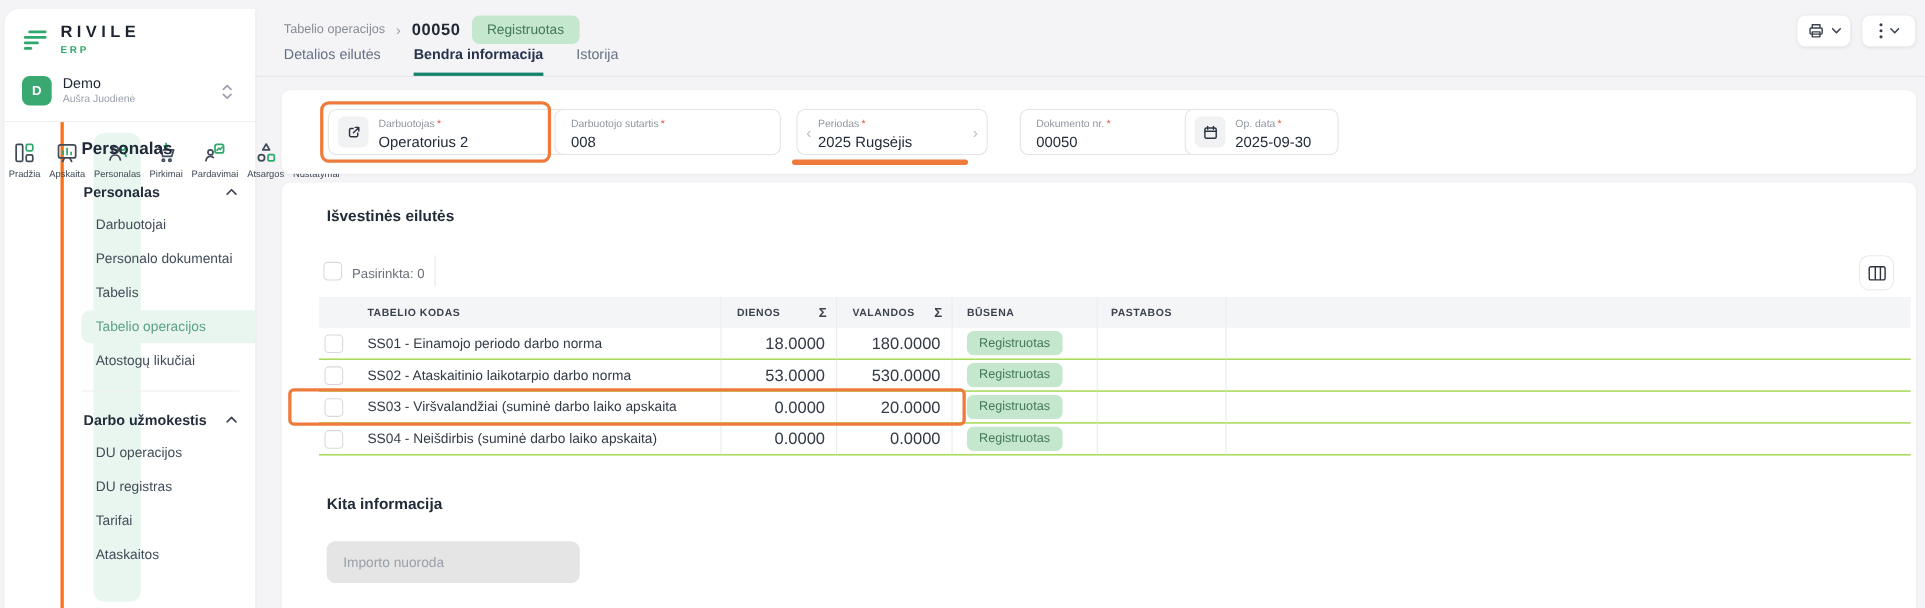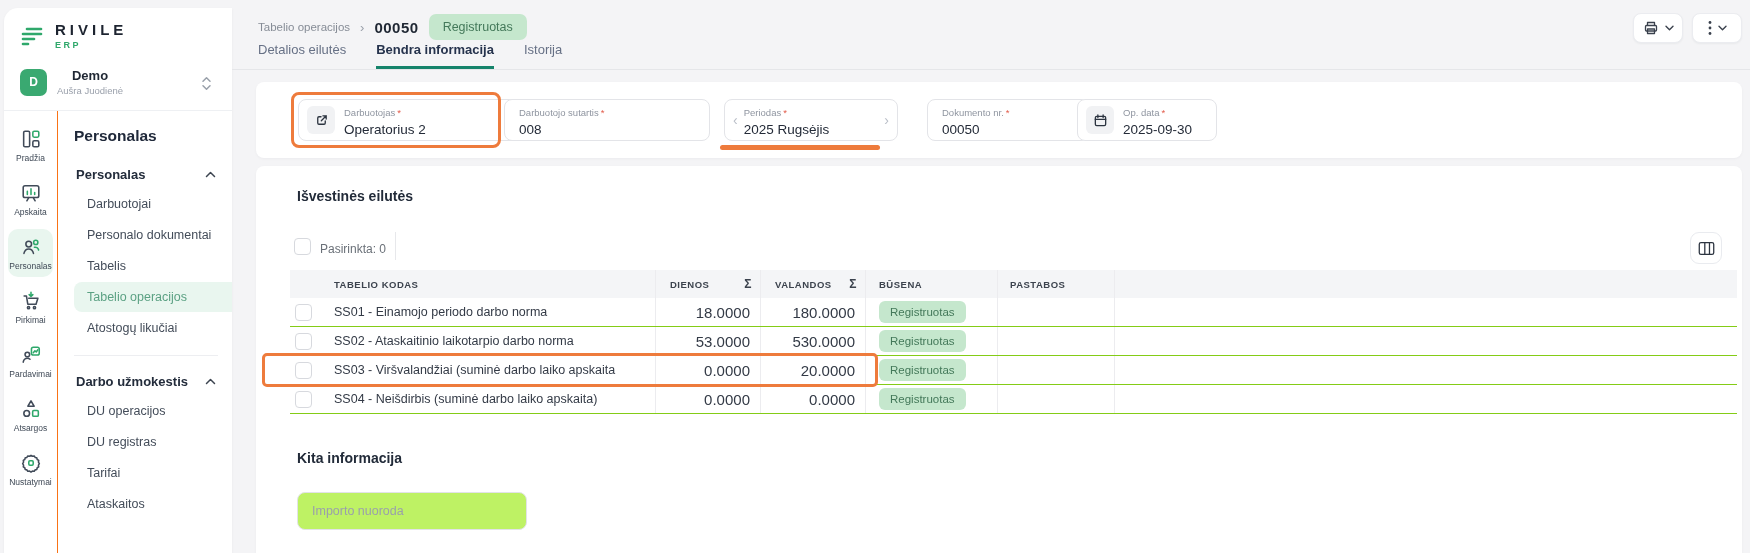--- a/index.html
+++ b/index.html
@@ -19,26 +19,26 @@
     box-shadow:0 1px 3px rgba(25,30,45,.05);
     display:flex; flex-direction:column;
   }
   .sb-head { padding:12px 14px 0 14px; border-bottom:1px solid #eef0f3; }
   .logo-row { display:flex; align-items:center; gap:9px; padding:2px 2px 10px 2px; }
   .brand-name { font-size:15px; font-weight:bold; letter-spacing:4px; color:#1d2430; line-height:1; }
   .brand-sub { font-size:9px; font-weight:bold; letter-spacing:2.5px; color:#2fa86b; margin-top:3px; }
   .profile-row { display:flex; align-items:center; gap:10px; padding:8px 4px 14px 2px; cursor:pointer; position:relative; }
   .avatar { width:27px; height:27px; border-radius:7px; background:#3aa971; color:#fff;
             font-size:12px; font-weight:bold; display:flex; align-items:center; justify-content:center; }
-  .profile-company { font-size:13px; font-weight:bold; color:#1f2733;text-align:center; }
+  .profile-company { font-size:13px; font-weight:normal; color:#1f2733; }
   .profile-name { font-size:9.5px; color:#9aa0ab; margin-top:2px; }
   .profile-switch { position:absolute; right:6px; top:16px; }
 
   .sb-body { flex:1; display:flex; min-height:0; }
-  .rail { width:54px; border-right:1px solid #f97316; padding-top:10px; display:flex; flex-direction:column; }
+  .rail { width:54px; border-right:3px solid #f97316; padding-top:10px; display:flex; flex-direction:row; }
   .rail-item { margin:0 4px 6px 4px; padding:7px 0 6px 0; border-radius:10px; text-align:center; cursor:pointer; }
   .rail-item svg { margin:0 auto 3px auto; }
   .rail-label { font-size:8.5px; color:#3f4956; display:block; }
   .rail-item.active { background:#e9f6ef; }
 
   .menu { flex:1; padding:16px 0 0 16px; min-width:0; }
   .menu-title { font-size:15.5px; font-weight:bold; color:#20293a; margin-bottom:16px; }
   .menu-section-head { display:flex; align-items:center; justify-content:space-between;
     font-size:13px; font-weight:bold; color:#232c3b; padding:6px 16px 6px 2px; cursor:pointer; }
   .menu-item { font-size:12.5px; color:#434c59; padding:8px 0 8px 13px; margin:1px 0; cursor:pointer;
@@ -99,21 +99,21 @@
   .tc-kodas { padding-left:14px; font-size:12.5px; color:#333a46; white-space:nowrap; }
   .tc-num { justify-content:flex-end; padding-right:10px; font-size:15px; color:#333a46; }
   .tc-head-num { justify-content:space-between; padding:0 8px 0 14px; }
   .sum-glyph { font-size:12px; color:#3c434e; cursor:pointer; }
   .tc-busena { padding-left:13px; }
   .tc-pastabos { padding-left:12px; font-size:12.5px; color:#333a46; }
   .row-badge { background:#c5e7cd; color:#44795a; font-size:11.5px; padding:5px 11px; border-radius:6px; }
   .row-check { margin-left:5px; }
 
   .import-input { position:absolute; left:41px; top:326px; width:230px; height:38px;
-    border:1px solid #e2e3e7; border-radius:8px; background:#bef264; padding:0 14px;
+    border:1px solid #e2e3e7; border-radius:8px; background:#e5e5e5; padding:0 14px;
     font-size:12.5px; color:#555c66; font-family:inherit; }
   .import-input::placeholder { color:#9aa0ab; opacity:1; }
 </style>
 </head>
 <body>
 
 <aside class="sidebar">
   <div class="sb-head">
     <div class="logo-row">
       <span>

